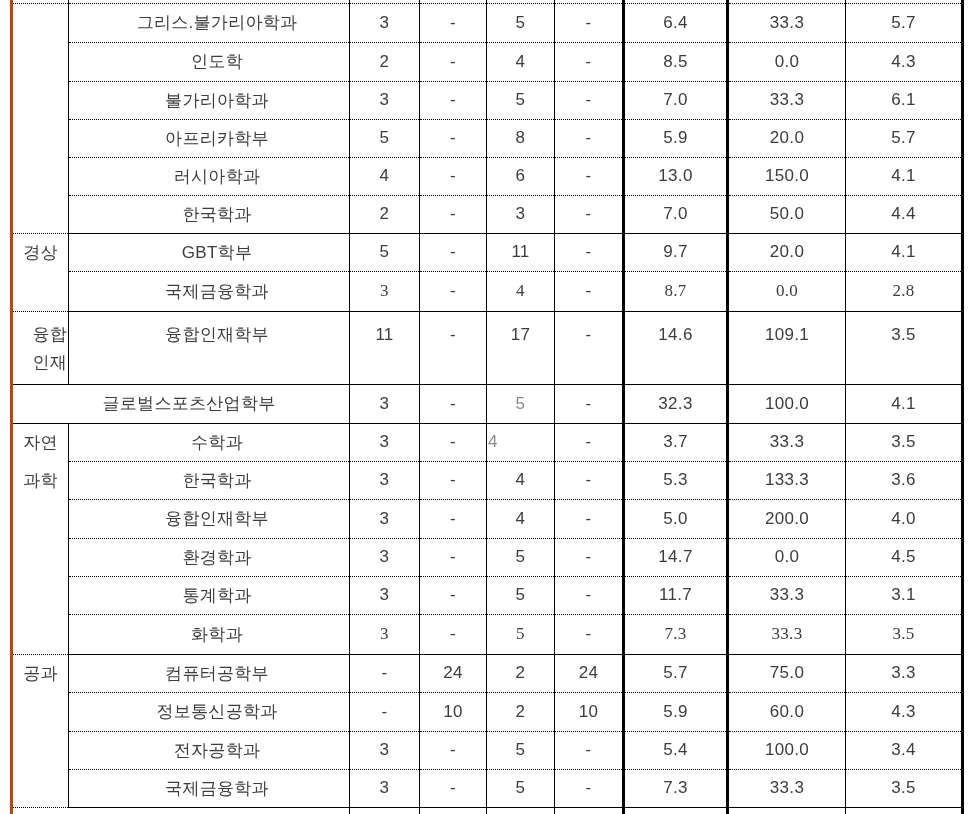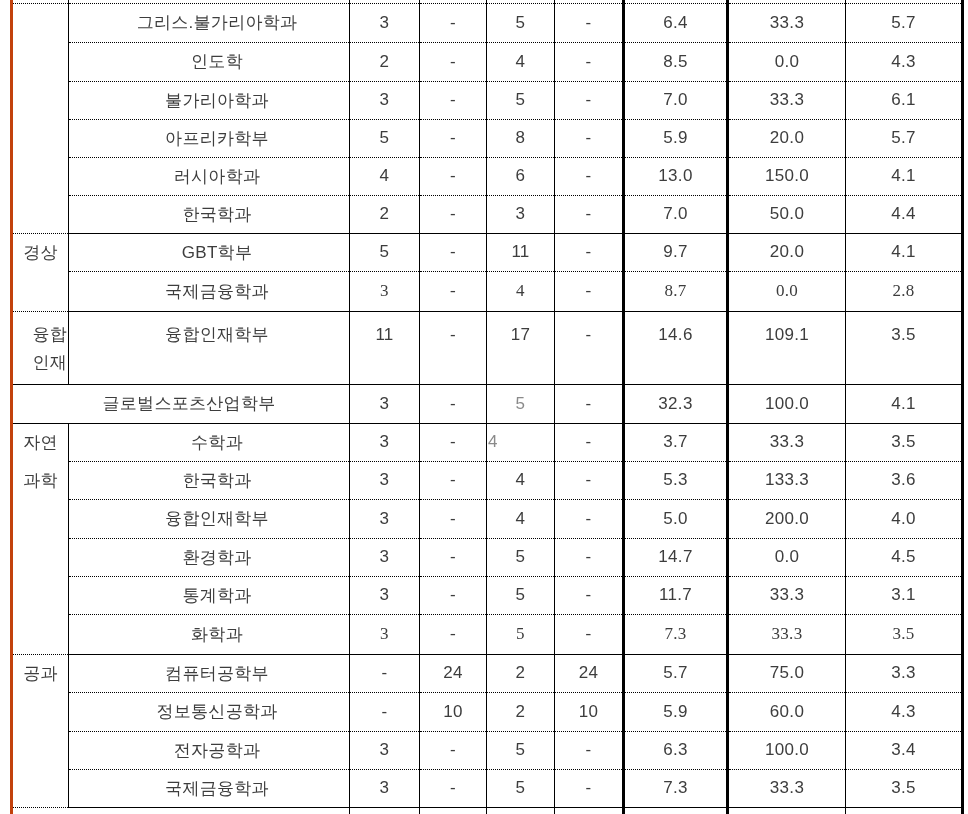--- a/index.html
+++ b/index.html
@@ -287,21 +287,21 @@
     <td class="v">60.0</td>
     <td class="v tR3">4.3</td>
   </tr>
 
   <tr class="bd h38">
     <td class="dept">전자공학과</td>
     <td class="v">3</td>
     <td class="v">-</td>
     <td class="v">5</td>
     <td class="v tR3">-</td>
-    <td class="v tR3">6.3</td>
+    <td class="v tR3">5.4</td>
     <td class="v">100.0</td>
     <td class="v tR3">3.4</td>
   </tr>
 
   <tr class="bs h38">
     <td class="dept">국제금융학과</td>
     <td class="v">3</td>
     <td class="v">-</td>
     <td class="v">5</td>
     <td class="v tR3">-</td>

